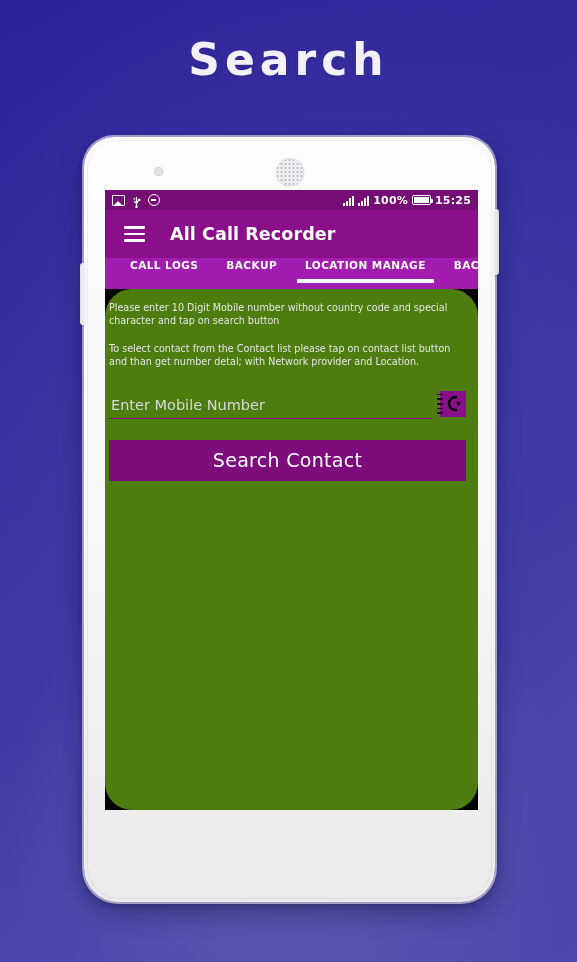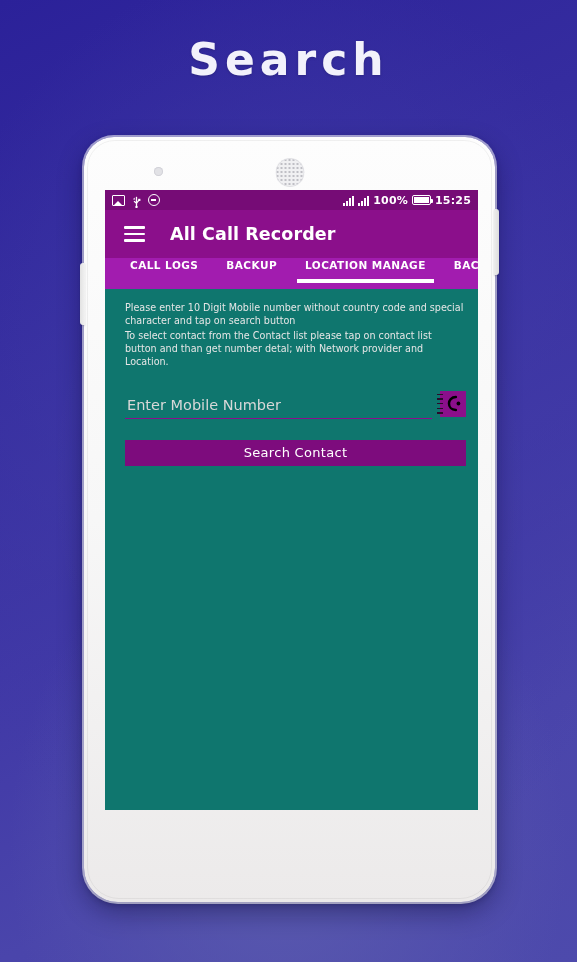--- a/index.html
+++ b/index.html
@@ -266,31 +266,32 @@
     position: absolute;
     left: 6px;
     right: 6px;
     bottom: -12px;
     height: 4px;
     background: #ffffff;
   }
 
   
   #content {
-    background: #0f766e;
+    background: #4d7c0f;
     height: calc(100% - 99px);
-    padding: 13px 12px 0 20px;
+    padding: 13px 12px 0 4px;
+    border-radius: 27px;
   }
   .hint {
     color: #e6e6e6;
     font-size: 9.6px;
     line-height: 1.35;
     font-family: "DejaVu Sans", sans-serif;
   }
-  .hint.second { margin-top: 2px; }
+  .hint.second { margin-top: 15px; }
 
   #input-row {
     display: flex;
     align-items: flex-end;
     margin-top: 22px;
     gap: 8px;
   }
   #mobile-input {
     flex: 1;
     background: transparent;
@@ -328,25 +329,25 @@
   #contact-book-btn .spiral i {
     display: block;
     width: 6px; height: 1.5px;
     background: #2a0a2a;
   }
   #contact-book-btn svg { display: block; }
 
   #search-btn {
     margin-top: 21px;
     width: 100%;
-    height: 26px;
+    height: 41px;
     background: #7d0c7d;
     border: none;
     color: #ffffff;
-    font-size: 13px;
+    font-size: 19px;
     letter-spacing: 0.3px;
     cursor: pointer;
     font-family: "DejaVu Sans", sans-serif;
   }
 </style>
 </head>
 <body>
 
 <div id="bg"></div>
 <div id="bg-vignette"></div>

